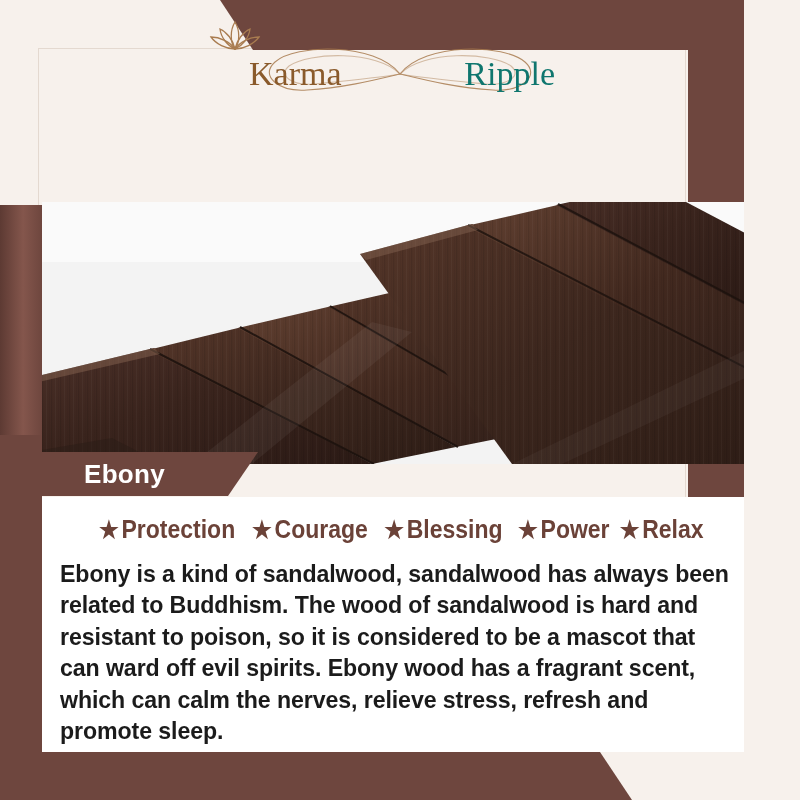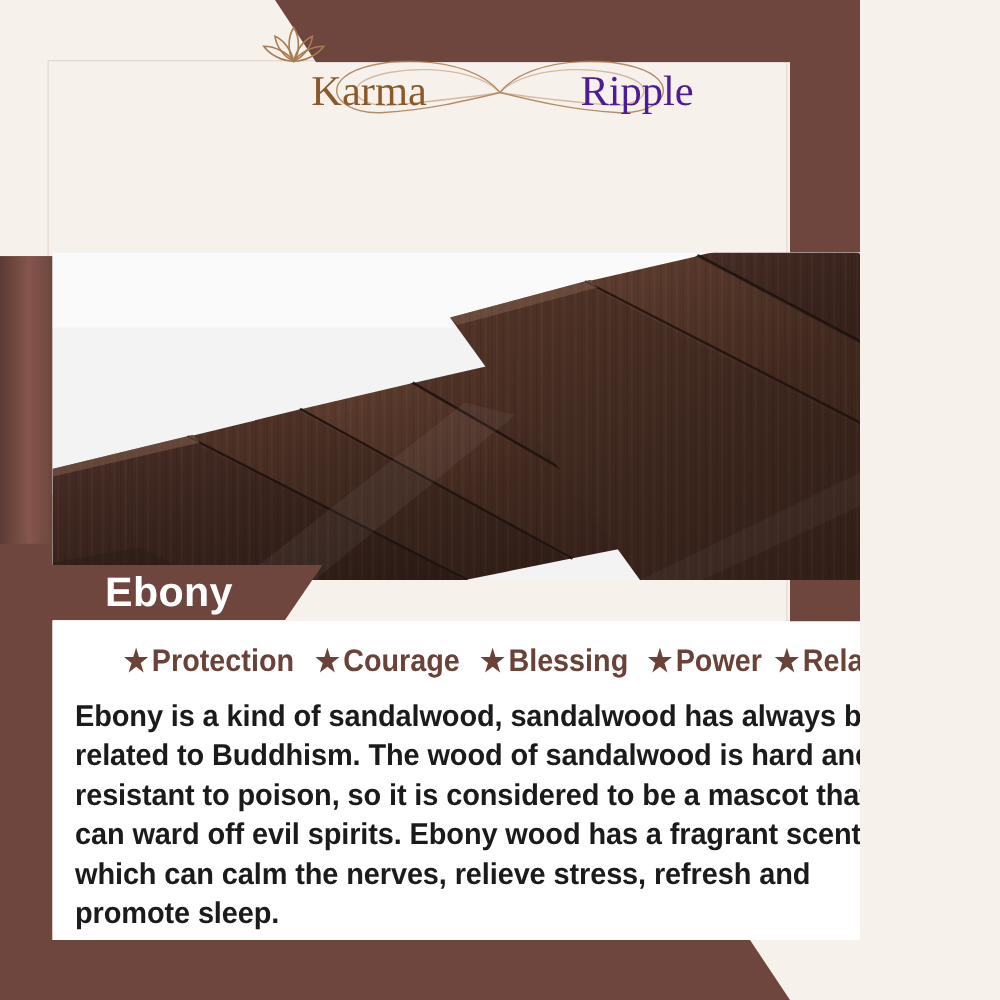--- a/index.html
+++ b/index.html
@@ -6,21 +6,21 @@
   html,body { width:800px; height:800px; }
   body {
     font-family:"Liberation Sans", sans-serif;
     background:#f7f1ec;
     overflow:hidden;
     position:relative;
   }
 
   #poster {
     position:absolute; inset:0;
-    width:688px; height:800px;
+    width:744px; height:800px;
     background:#f7f1ec;
     overflow:hidden;
   }
 
   
   .bar-top {
     position:absolute; top:0; left:0; width:800px; height:50px;
     background:#6e463e;
     clip-path: polygon(220px 0, 800px 0, 800px 50px, 253px 50px);
   }
@@ -53,21 +53,21 @@
   
   .logo-wrap {
     position:absolute; top:36px; left:0; width:800px; height:76px;
     display:flex; align-items:center; justify-content:center;
   }
   .logo { position:relative; width:330px; height:76px; }
   .logo svg { position:absolute; inset:0; }
   .logo-left { position:absolute; top:50%; left:14px; transform:translateY(-50%);
     font-family:"Liberation Serif", serif; font-size:34px; color:#8a5a2b; }
   .logo-right { position:absolute; top:50%; right:10px; transform:translateY(-50%);
-    font-family:"Liberation Serif", serif; font-size:34px; color:#4c1d95; }
+    font-family:"Liberation Serif", serif; font-size:34px; color:#0f766e; }
   .logo-lotus { position:absolute; top:50%; left:50%; transform:translate(-50%,-50%); }
 
   
   .title-band {
     position:absolute; top:136px; left:165px; width:480px; height:66px;
     background:#fbf7f4;
     display:flex; align-items:center; justify-content:center;
   }
   .title-text {
     font-family:"Liberation Sans Narrow","Liberation Sans", sans-serif;
@@ -84,21 +84,21 @@
   .photo svg { display:block; }
 
   
   .ebony-banner {
     position:absolute; left:28px; top:452px; width:230px; height:44px;
     background:#6e463e;
     clip-path: polygon(0 0, 230px 0, 200px 44px, 0 44px);
     display:flex; align-items:center;
   }
   .ebony-label {
-    color:#ffffff; font-weight:bold; font-size:33px;
+    color:#ffffff; font-weight:bold; font-size:26px;
     padding-left:56px; letter-spacing:.3px;
     font-family:"Liberation Sans", sans-serif;
   }
 
   
   .content {
     position:absolute; left:42px; top:497px; width:716px; height:255px;
     background:#ffffff;
     padding:18px 18px 0 18px;
   }

